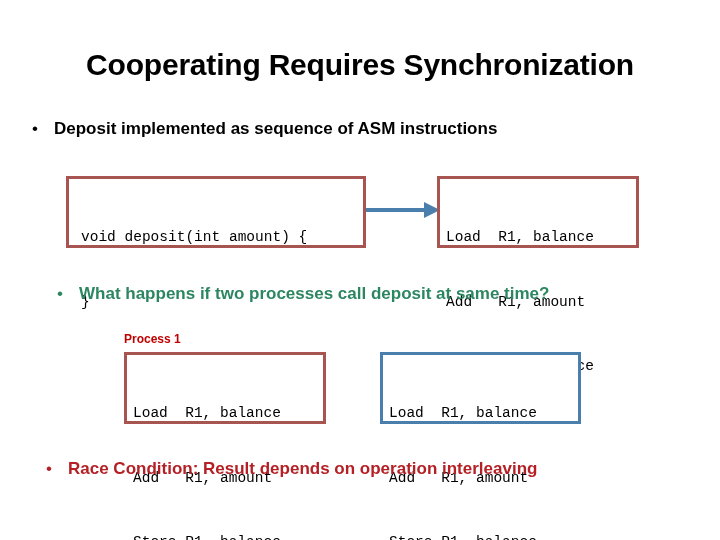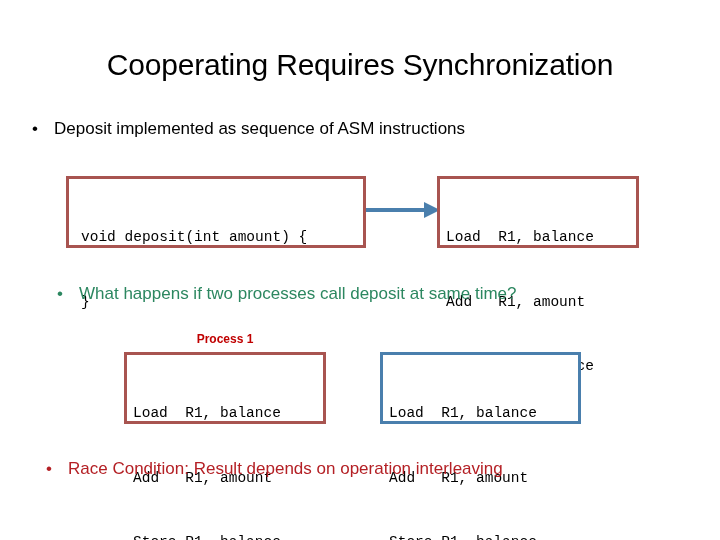--- a/index.html
+++ b/index.html
@@ -21,21 +21,21 @@
   }
 
   
   .title {
     position: absolute;
     left: 0;
     top: 48px;
     width: 720px;
     text-align: center;
     font-size: 30px;
-    font-weight: 400;
+    font-weight: 700;
     color: #000000;
     letter-spacing: -0.2px;
     white-space: nowrap;
   }
 
   
   .bullet {
     position: absolute;
     display: flex;
     align-items: flex-start;
@@ -46,20 +46,21 @@
   .bullet .dot {
     display: inline-block;
     width: 22px;
     flex: 0 0 22px;
     text-align: left;
     font-size: 17px;
     line-height: 22px;
   }
   .bullet .btext {
     display: inline-block;
+    font-weight: bold;
   }
 
   #bullet-deposit {
     left: 32px;
     top: 118px;
     color: #000000;
   }
   #bullet-question {
     left: 57px;
     top: 283px;
@@ -127,21 +128,20 @@
     width: 74px;
     height: 24px;
   }
 
   
   .proc-label {
     position: absolute;
     font-size: 12px;
     font-weight: bold;
     white-space: nowrap;
-    text-align: center;
   }
   #process1-label {
     left: 124px;
     top: 332px;
     width: 202px;
     color: #c00000;
   }
   #process2-label {
     left: 380px;
     top: 332px;

